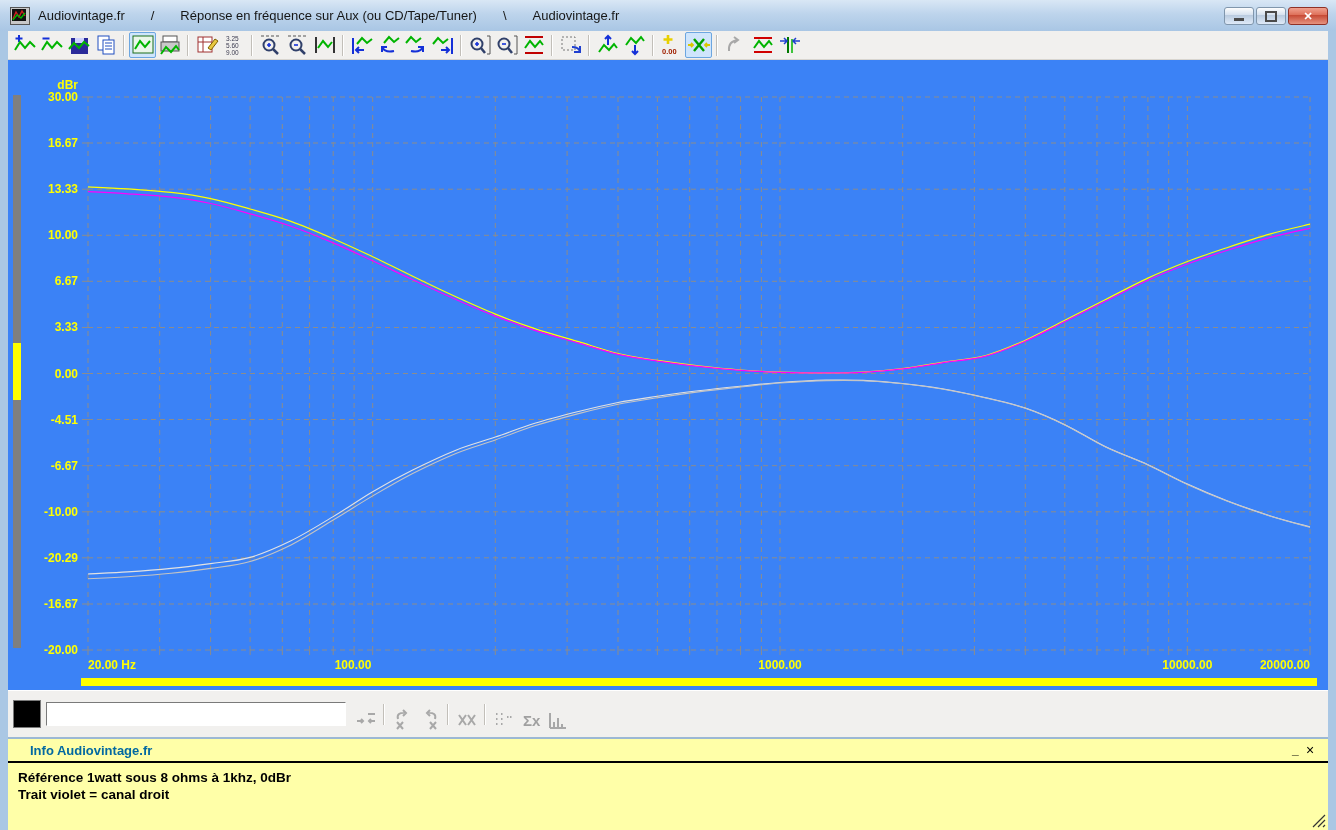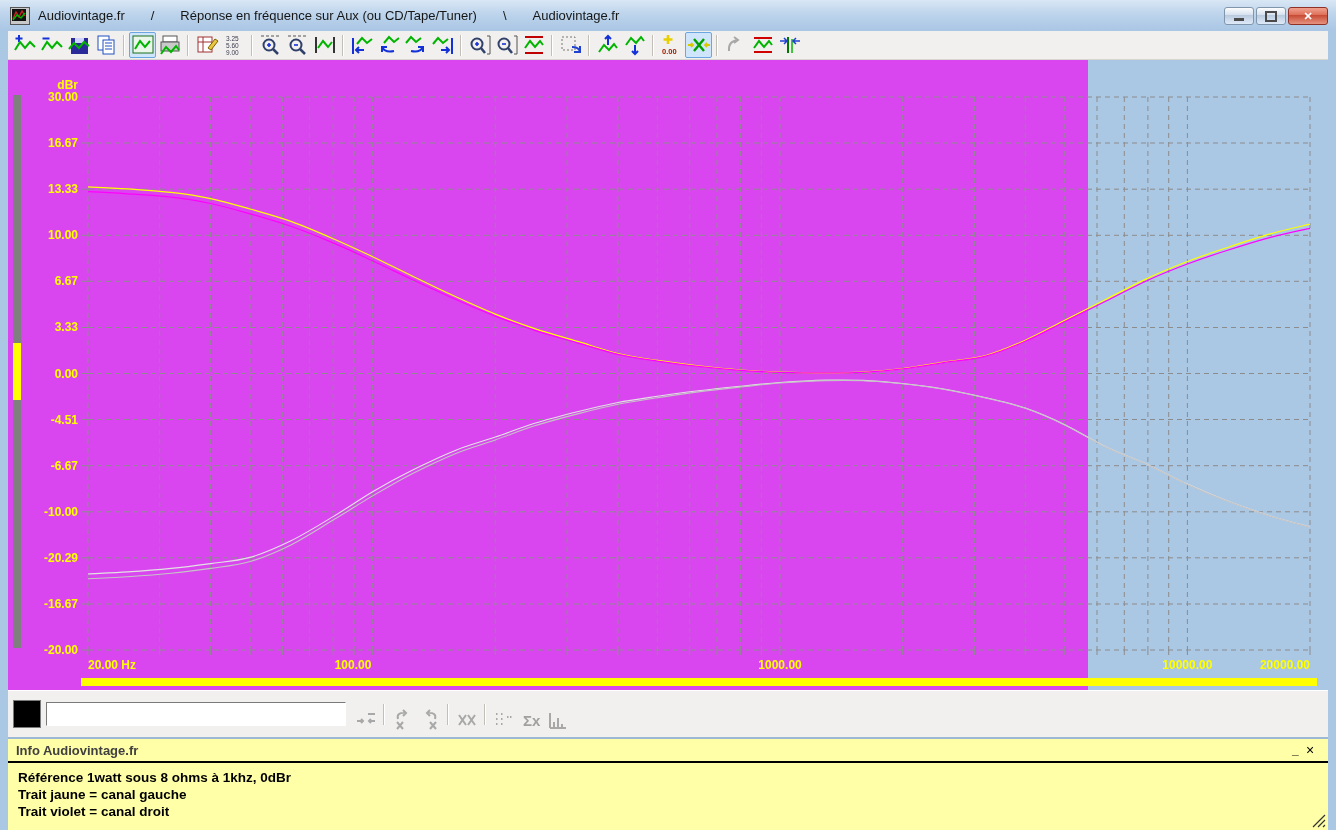--- a/index.html
+++ b/index.html
@@ -23,42 +23,42 @@
   .toolbar{position:absolute;left:8px;top:31px;width:1320px;height:29px;background:#f1f0ee;
     border-bottom:1px solid #d8d5cf;display:flex;align-items:center;padding-left:3px;box-sizing:border-box;}
   .tbi{width:25px;height:24px;display:flex;align-items:center;justify-content:center;
     border:1px solid transparent;border-radius:2px;}
   .tbi.pressed{background:#cfe5fc;border-color:#6ca6e0;}
   .tsep{width:1px;height:21px;background:#c2bfb9;border-right:1px solid #ffffff;margin:0 4px;}
   .gw{stroke:#00b400;fill:none;stroke-width:2;}
   .bl{stroke:#1430d8;fill:none;stroke-width:2;}
   .gry{stroke:#a8a8a8;fill:none;stroke-width:2;}
   
-  .plot-area{position:absolute;left:8px;top:60px;width:1080px;height:630px;background:#d946ef;}
+  .plot-area{position:absolute;left:8px;top:60px;width:1320px;height:630px;background:#3b82f6;}
   #plot-svg{position:absolute;left:0;top:0;}
   .ylab{position:absolute;left:0;width:70px;text-align:right;color:#ffff00;
     font-size:12px;font-weight:bold;transform:translateY(-50%);}
   .xlab{position:absolute;top:598px;color:#ffff00;font-size:12px;font-weight:bold;white-space:nowrap;}
   .axis-title{position:absolute;left:0;top:18px;width:70px;text-align:right;color:#ffff00;
     font-size:12px;font-weight:bold;}
   .vscroll{position:absolute;left:5px;top:35px;width:8px;height:553px;background:#7f7f7f;}
   .vthumb{position:absolute;left:0;top:248px;width:8px;height:57px;background:#ffff00;}
   .hscroll{position:absolute;left:73px;top:618px;width:1236px;height:8px;background:#ffff00;}
   
   .botbar{position:absolute;left:8px;top:690px;width:1320px;height:47px;background:#f1f0ee;
     border-top:1px solid #ffffff;display:flex;align-items:center;box-sizing:border-box;}
   .swatch{width:26px;height:26px;background:#000;border:1px solid #7a7a7a;margin-left:5px;}
   .txtinput{width:290px;height:20px;margin-left:5px;border:1px solid #7a7a7a;border-bottom-color:#fff;
     border-right-color:#fff;background:#fff;font-size:12px;padding:1px 4px;outline:none;}
   .botbar .tbi{margin-top:11px;}
   
   .infopanel{position:absolute;left:8px;top:737px;width:1320px;height:93px;background:#ffffa8;
     border-top:2px solid #9cb8d4;box-sizing:border-box;}
   .info-titlerow{display:flex;align-items:center;height:22px;}
-  .info-title{color:#404040;font-weight:bold;font-size:13px;padding-left:8px;flex:1;}
+  .info-title{color:#0369a1;font-weight:bold;font-size:13px;padding-left:22px;flex:1;}
   .info-min{width:14px;color:#000;font-weight:bold;font-size:12px;cursor:default;}
   .info-close{width:22px;color:#000;font-size:14px;cursor:default;}
   .info-rule{height:0;border-top:2px solid #000;}
   .info-body{padding:6px 17px 0 10px;font-size:13.5px;font-weight:bold;color:#000;line-height:17px;}
   .resize-grip{position:absolute;right:2px;bottom:2px;}
 </style>
 </head>
 <body>
 
 <div class="screen">
@@ -435,21 +435,20 @@
 
   <div class="infopanel">
     <div class="info-titlerow">
       <div class="info-title">Info Audiovintage.fr</div>
       <div class="info-min">_</div>
       <div class="info-close">×</div>
     </div>
     <div class="info-rule"></div>
     <div class="info-body">
       <div>Référence 1watt sous 8 ohms à 1khz, 0dBr</div>
-      <div>Trait jaune = canal gauche</div>
       <div>Trait violet = canal droit</div>
     </div>
     <svg class="resize-grip" width="14" height="14">
       <path d="M13,1 L1,13 M13,6 L6,13 M13,11 L11,13" stroke="#333" stroke-width="1.2" fill="none"></path>
     </svg>
   </div>
 
 </div>
 
 </body></html>

